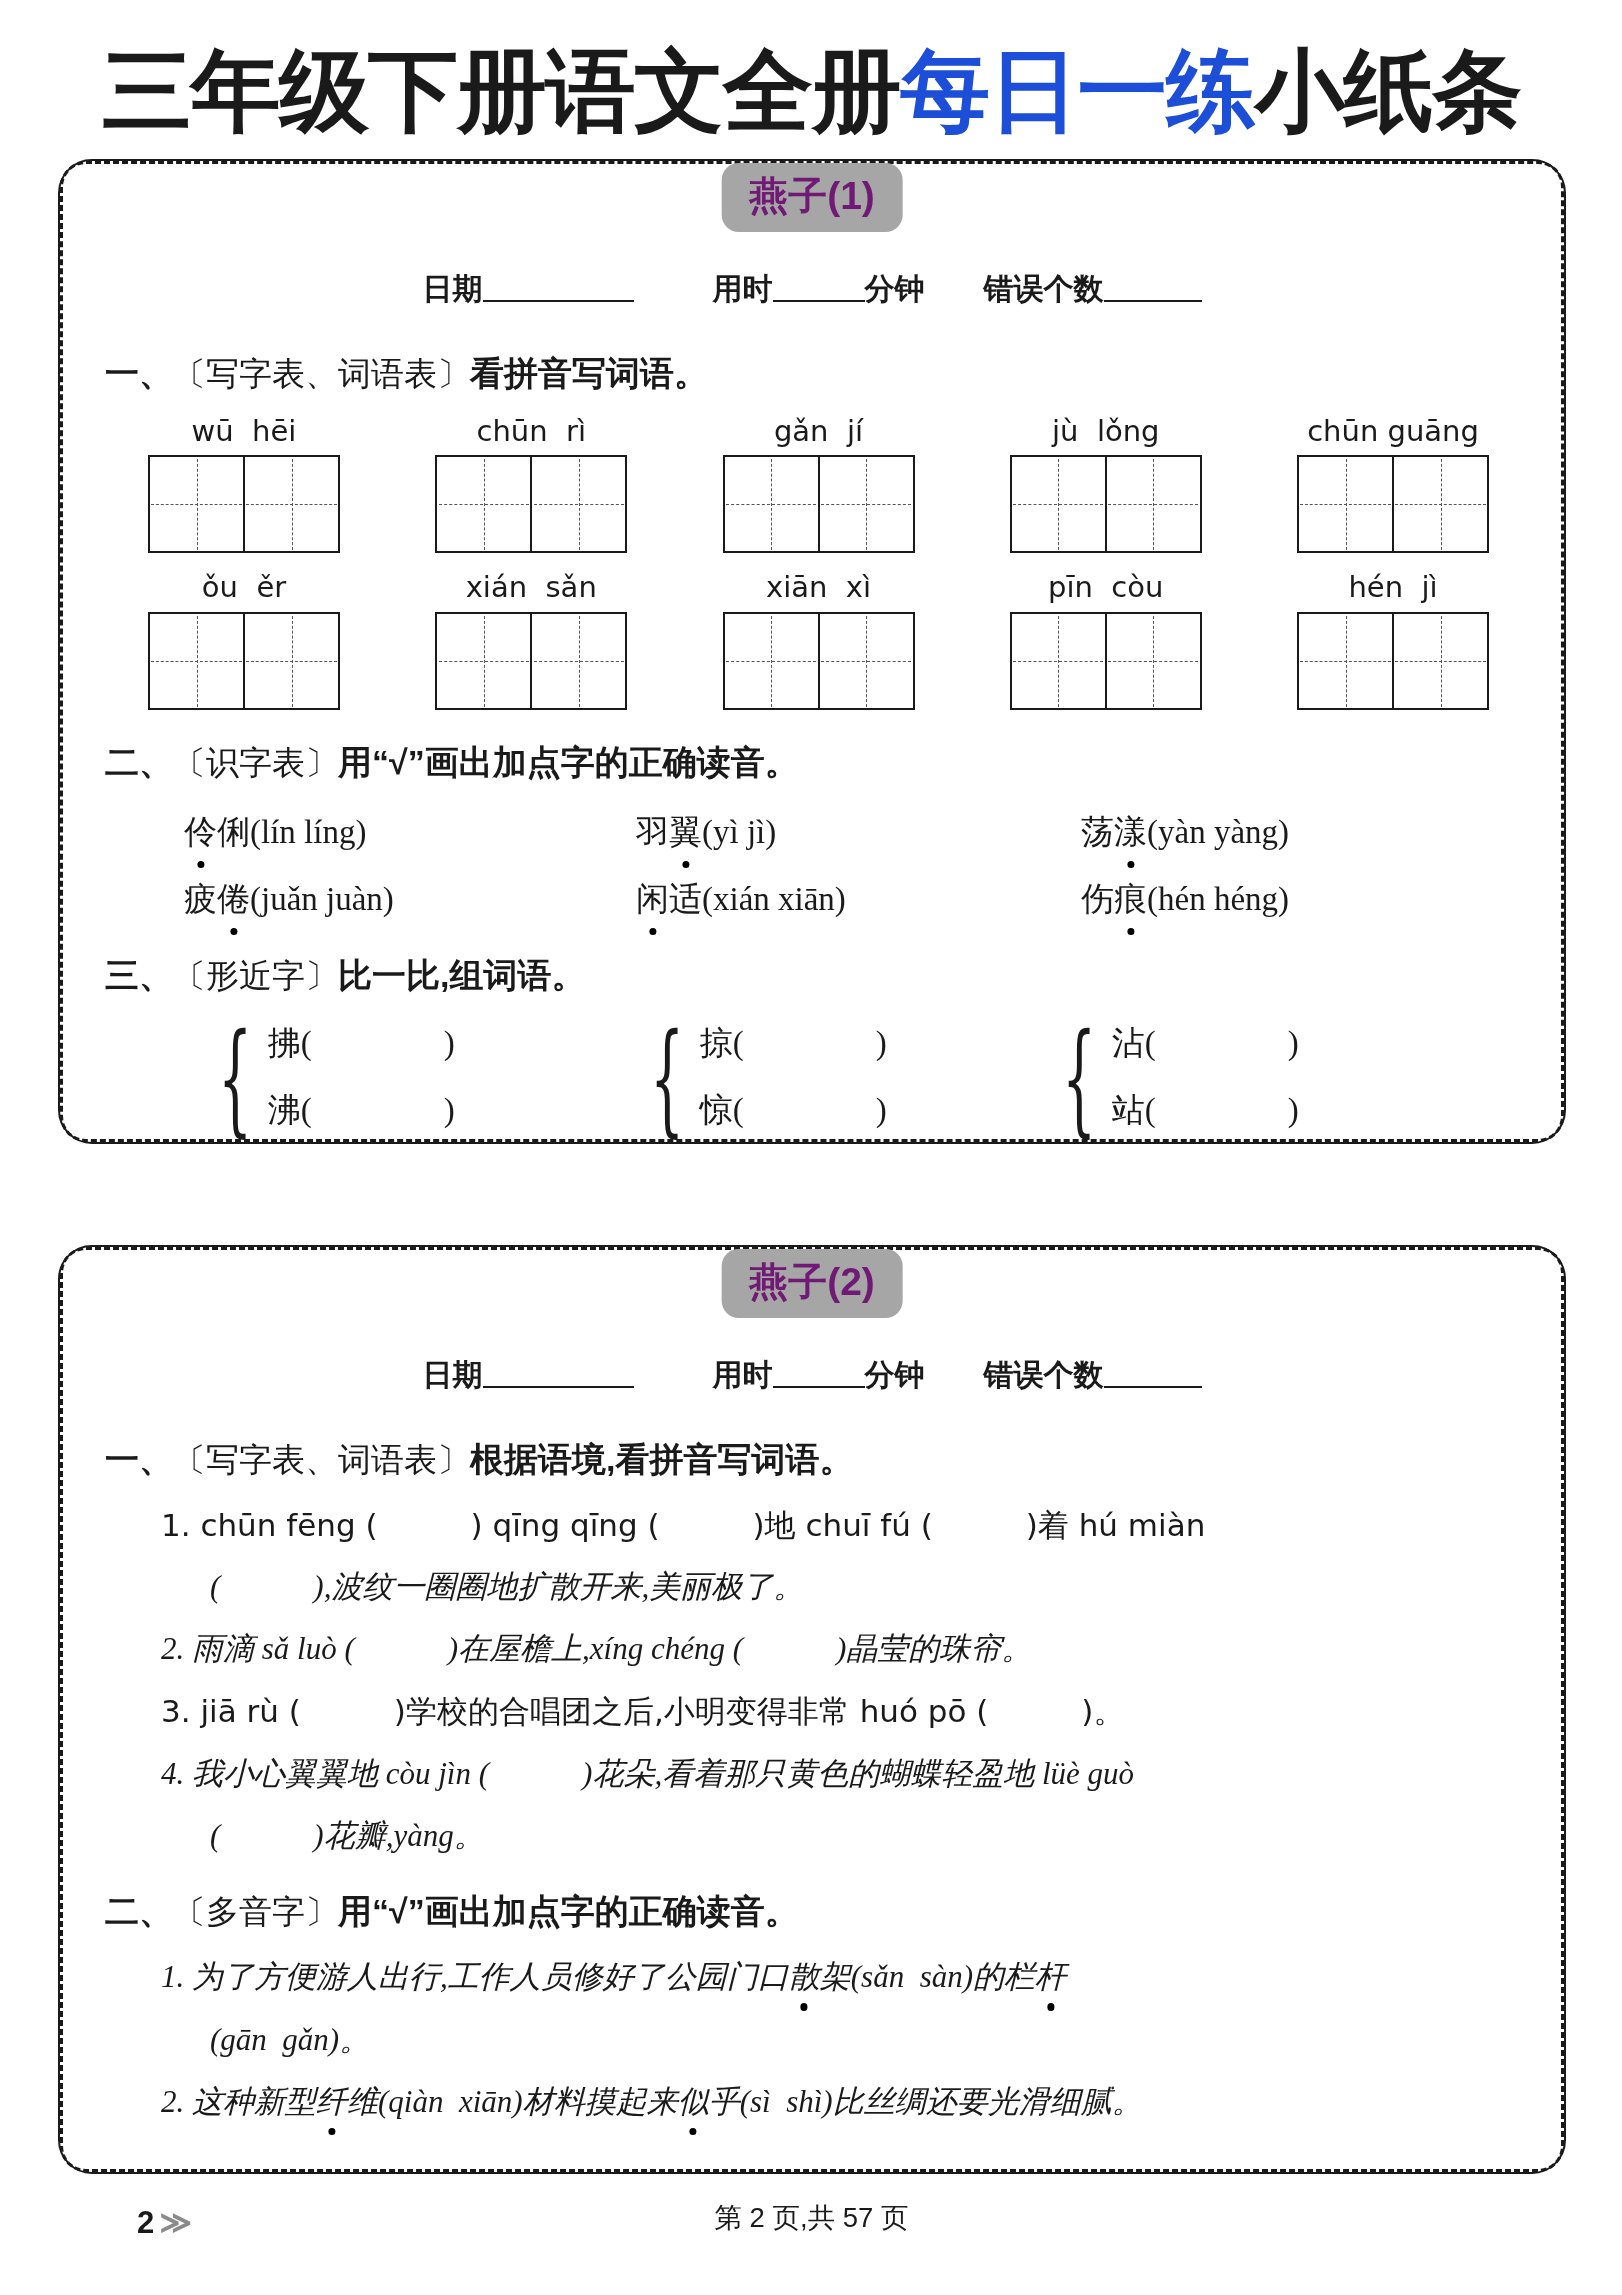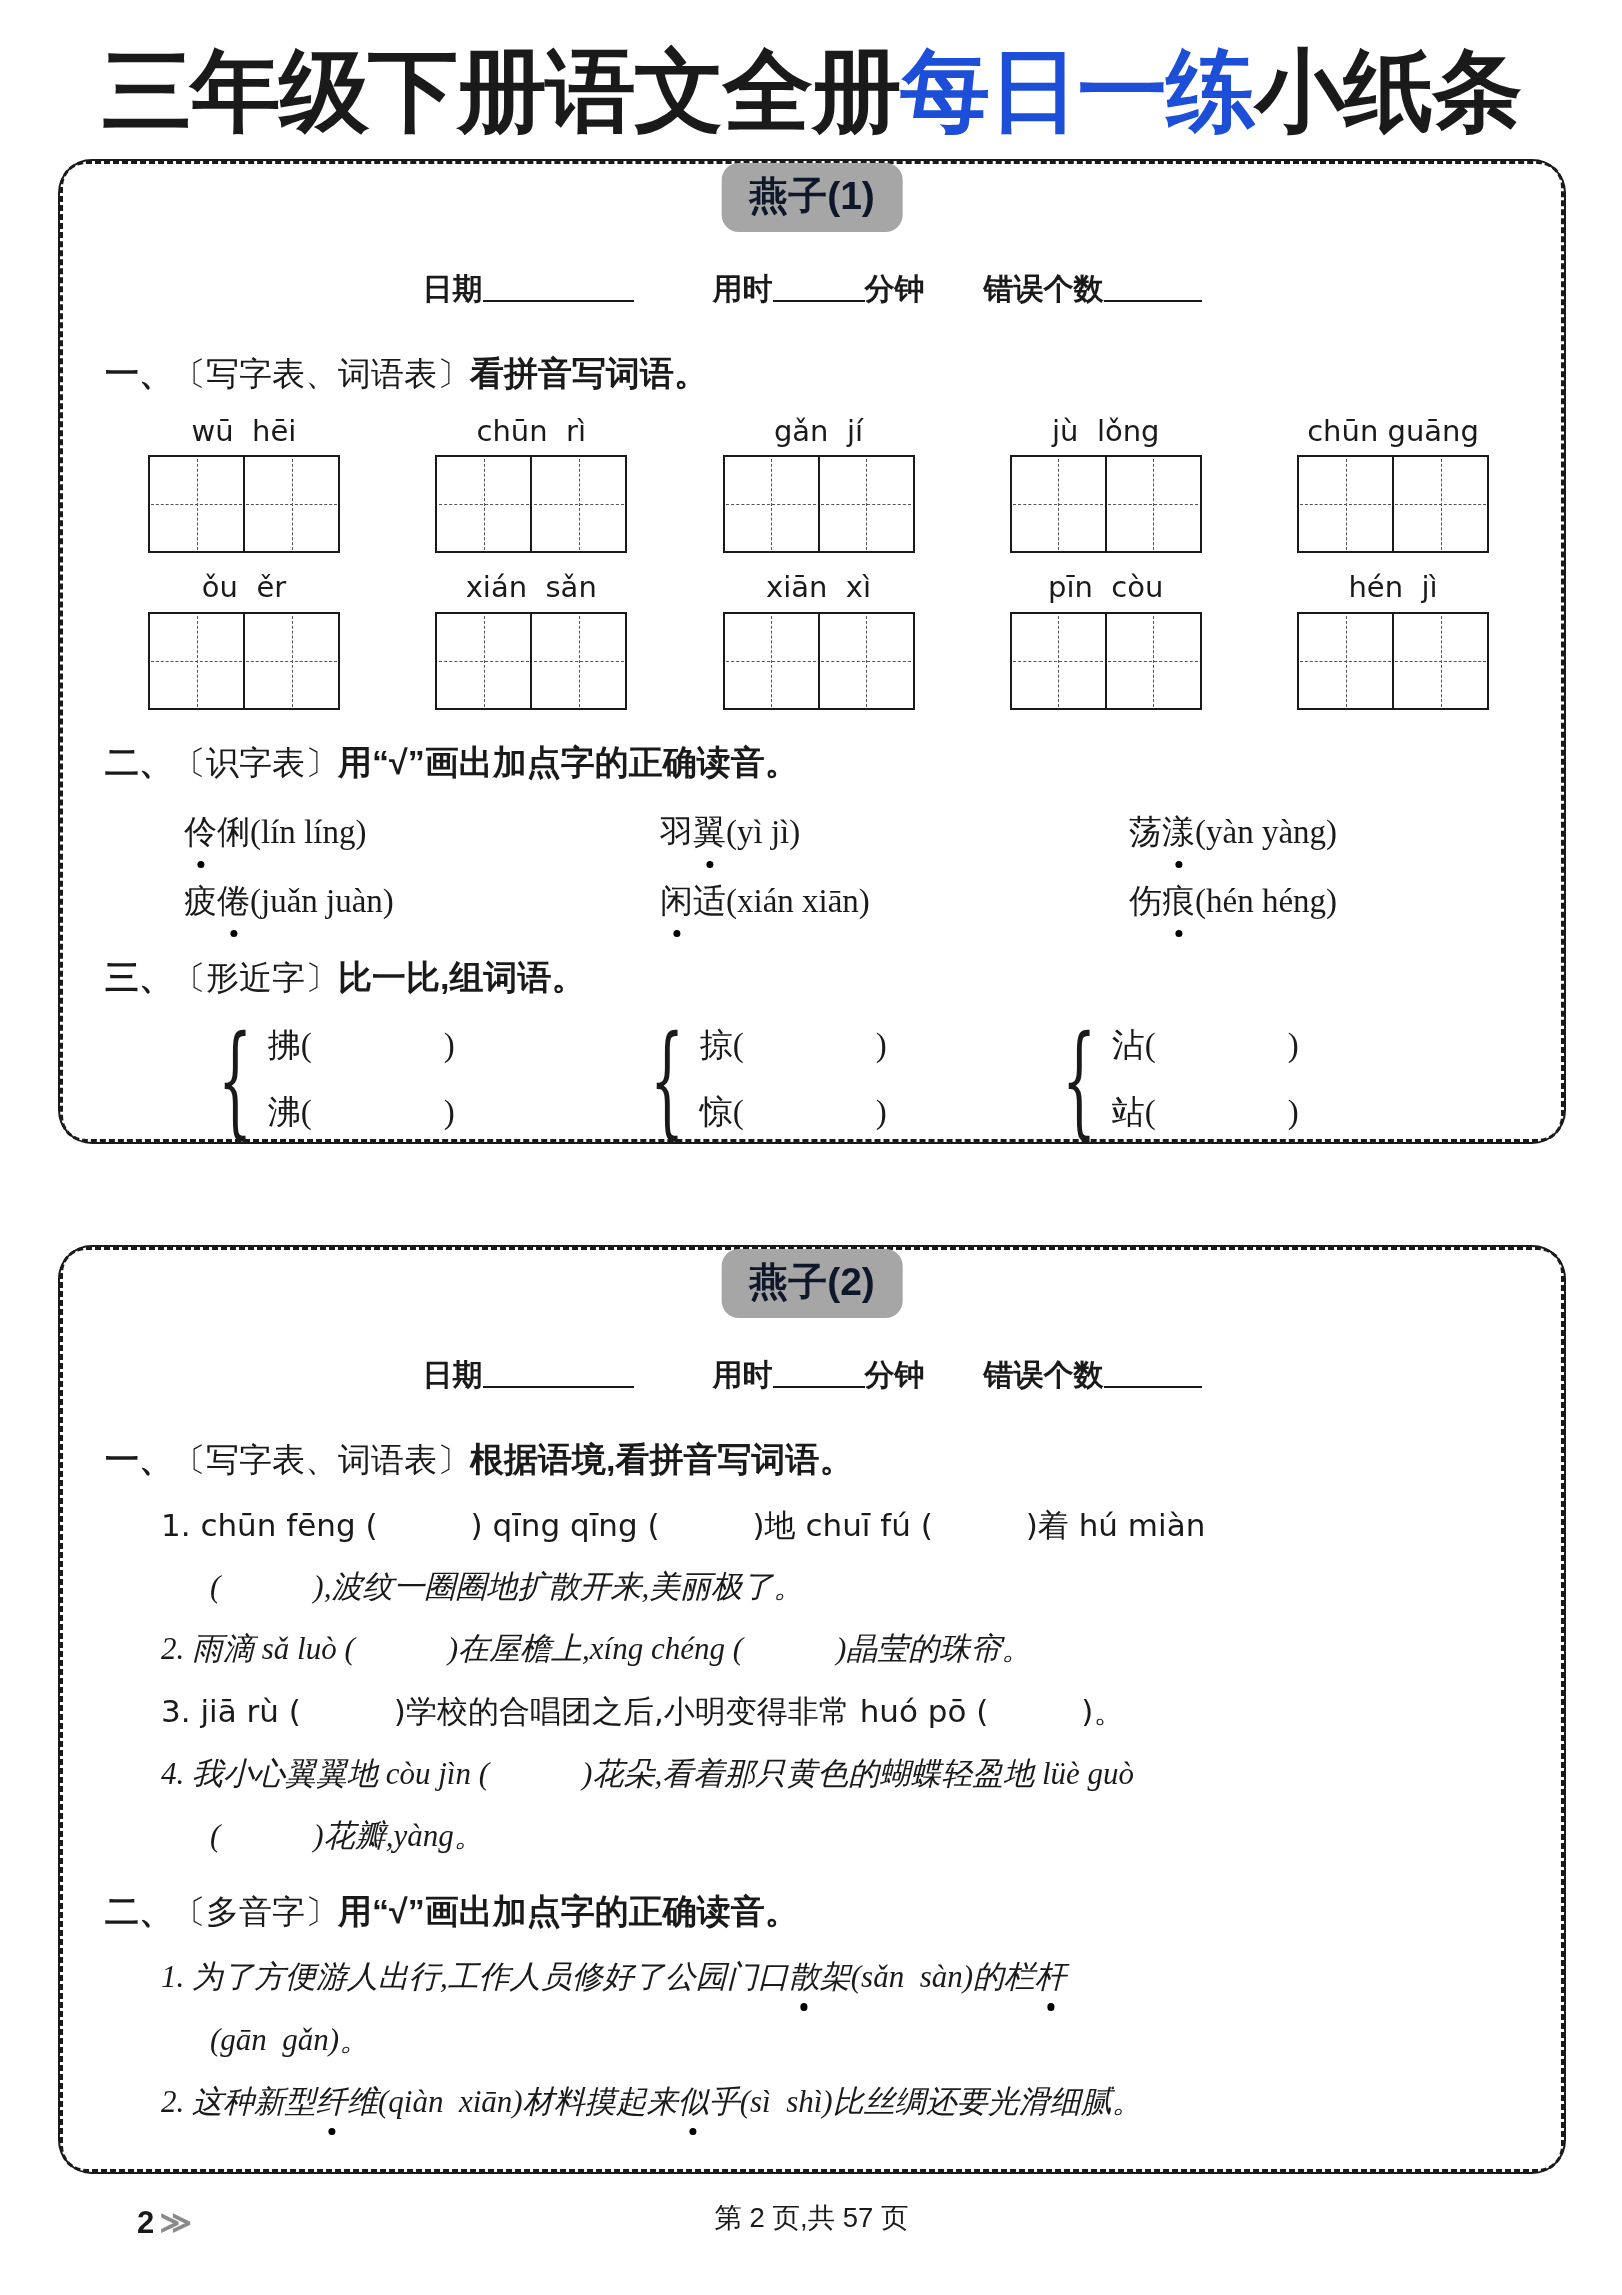--- a/index.html
+++ b/index.html
@@ -22,21 +22,21 @@
   }
   .card-inner {
     position:relative; width:100%; height:100%;
     border:3.3px dashed #1a1a1a; border-radius:26px; margin:0; 
     top:0; left:0; padding:6.5px 0 0 0;
   }
   #card1 { top:159px; height:985px; }
   #card2 { top:1245px; height:929px; }
   .badge {
     position:absolute; left:50%; transform:translateX(-50%); top:-1.3px;
-    background:#a6a6a6; color:#0f172a; border-radius:17px;
+    background:#a6a6a6; color:#701a75; border-radius:17px;
     padding:6.5px 27.5px 9.2px 27.5px; font-weight:bold; font-size:39px;
     font-family:"Liberation Sans", sans-serif; z-index:2; white-space:nowrap;
   }
   
   .meta {
     margin-top:98px; text-align:center; font-weight:bold; font-size:30px;
     font-family:"Liberation Sans", sans-serif; white-space:nowrap;
   }
   .meta .blank { display:inline-block; border-bottom:2.6px solid #1a1a1a; vertical-align:-3.9px; }
   .blank.w-date { width:151px; }
@@ -72,21 +72,20 @@
   }
   .tzg::after {
     content:""; position:absolute; top:50%; left:1.3px; right:1.3px;
     border-top:1.3px dashed #555;
   }
   
   .word-grid {
     display:grid; grid-template-columns:452px 445px auto;
     padding-left:121px; margin-top:23.6px; row-gap:22px;
     font-size:33px;
-    gap:24px;
   }
   .word-cell { white-space:pre; }
   .dotchar { position:relative; display:inline-block; }
   .dotchar::after {
     content:""; position:absolute; left:50%; transform:translateX(-50%);
     bottom:-13px; width:7.2px; height:7.2px; border-radius:50%; background:#000;
   }
   
   .pair-grid {
     display:grid; grid-template-columns:432px 412px auto;

